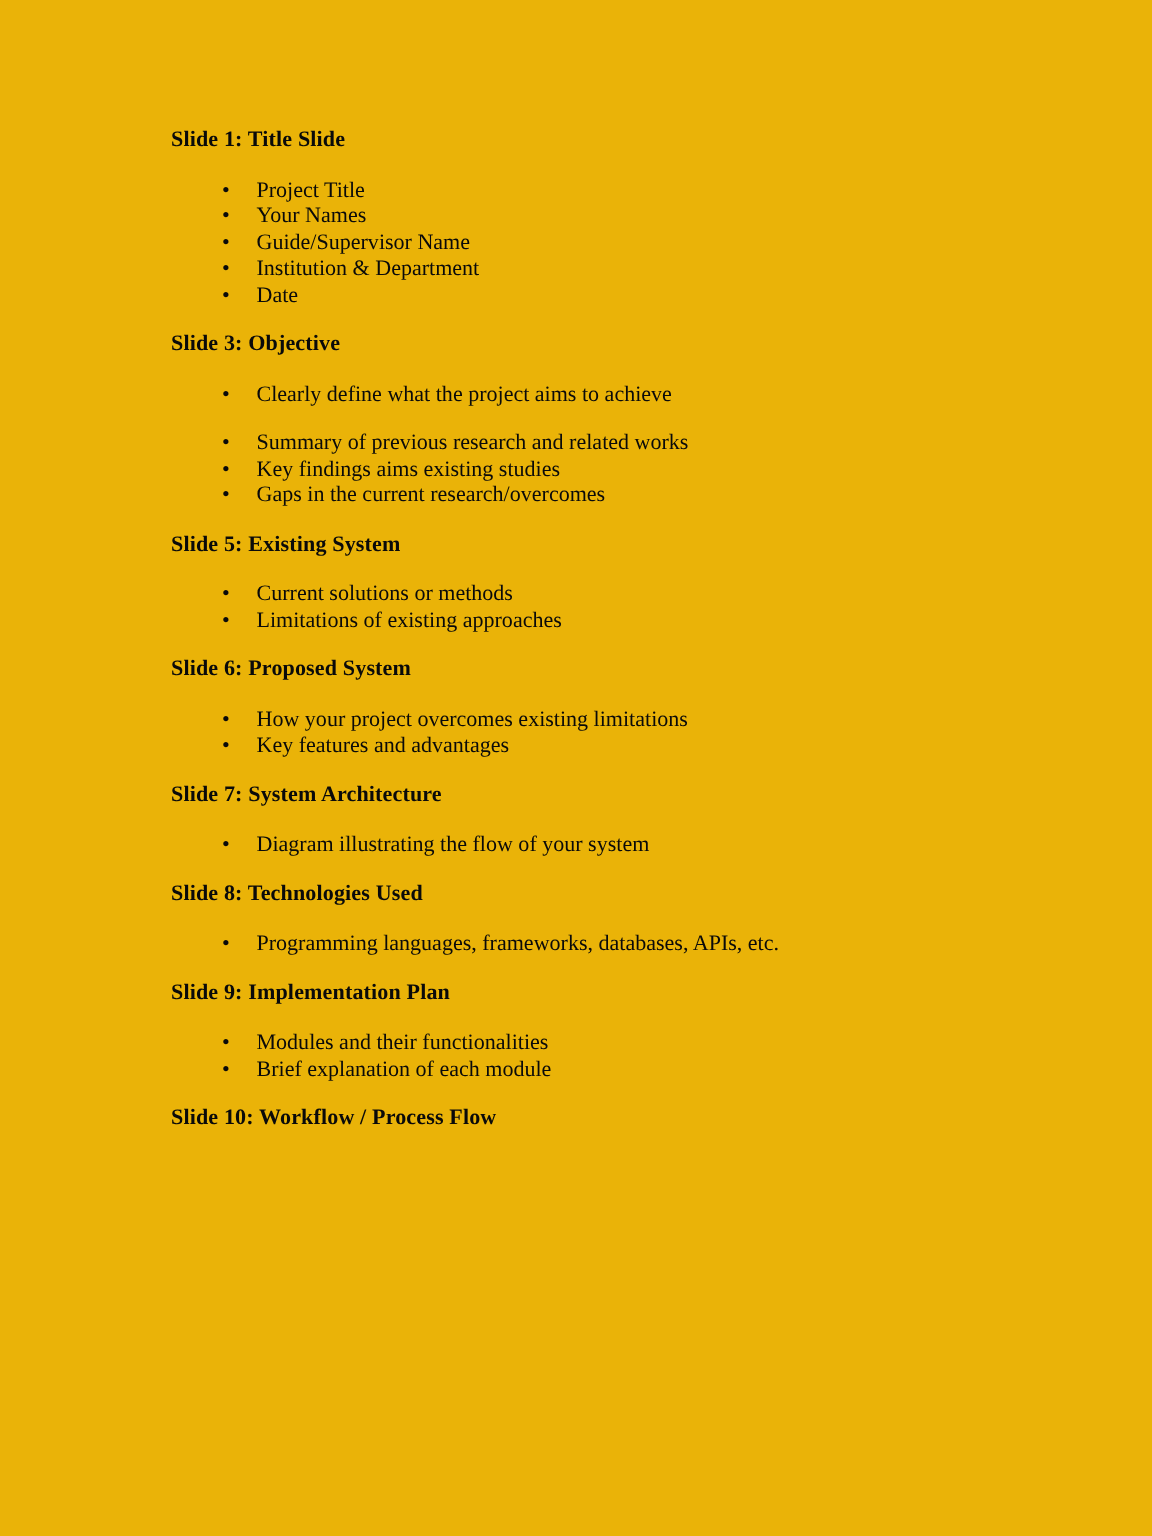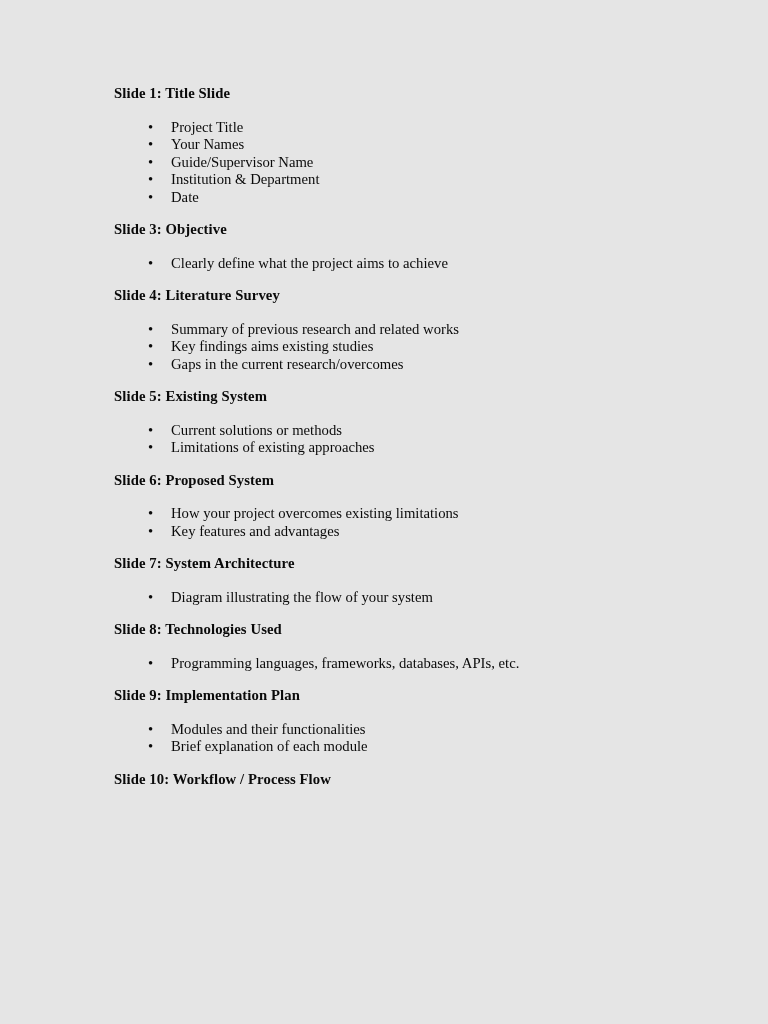--- a/index.html
+++ b/index.html
@@ -10,21 +10,21 @@
     width: 768px;
     height: 1024px;
     background: #ffffff;
     overflow: hidden;
   }
   .page {
     box-sizing: border-box;
     width: 768px;
     height: 1024px;
     padding: 85px 50px 0 114px;
-    background: #e5e5e5;
+    background: #eab308;
     color: #0a0a0a;
     font-family: "Liberation Serif", serif;
     font-size: 14.7px;
   }
   .doc-section {
     margin: 0 0 15px 0;
   }
   .doc-heading {
     font-size: 14.7px;
     font-weight: bold;
@@ -69,21 +69,20 @@
 
 
   <section class="doc-section">
     <h2 class="doc-heading">Slide 3: Objective</h2>
     <ul class="doc-list">
           <li>Clearly define what the project aims to achieve</li>
         </ul>
   </section>
 
   <section class="doc-section">
-    <h2 class="doc-heading">Slide 4: Literature Survey</h2>
     <ul class="doc-list">
           <li>Summary of previous research and related works</li>
           <li>Key findings aims existing studies</li>
           <li>Gaps in the current research/overcomes</li>
         </ul>
   </section>
 
   <section class="doc-section">
     <h2 class="doc-heading">Slide 5: Existing System</h2>
     <ul class="doc-list">

